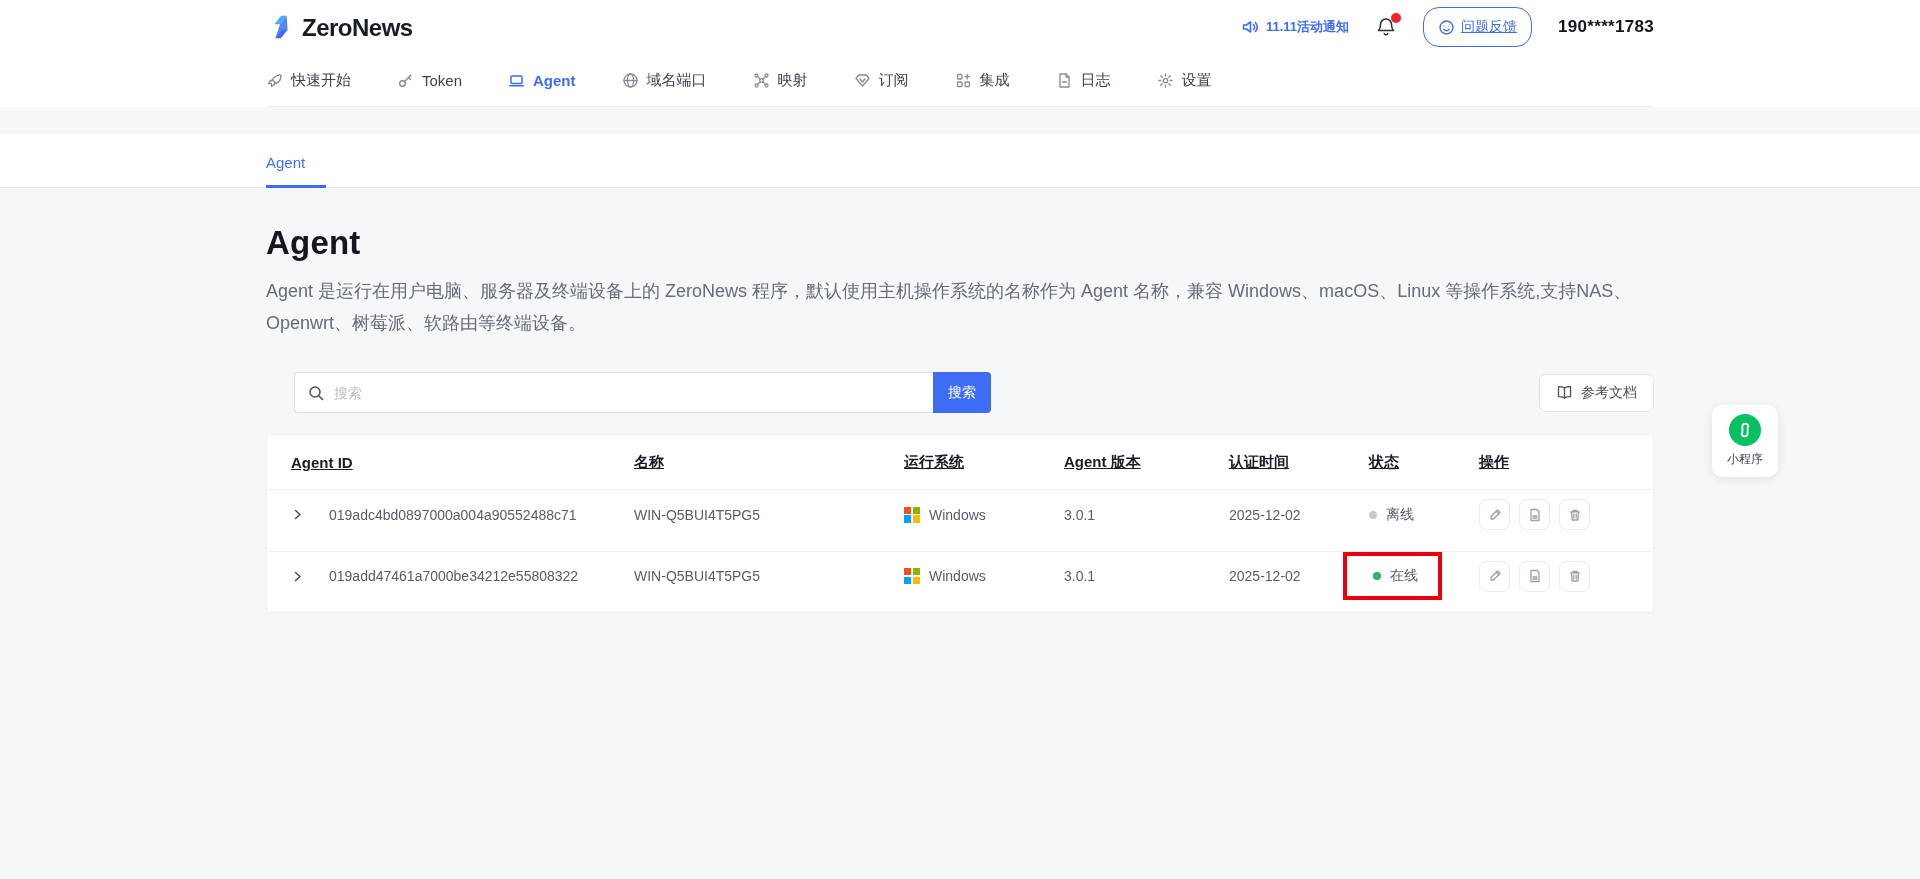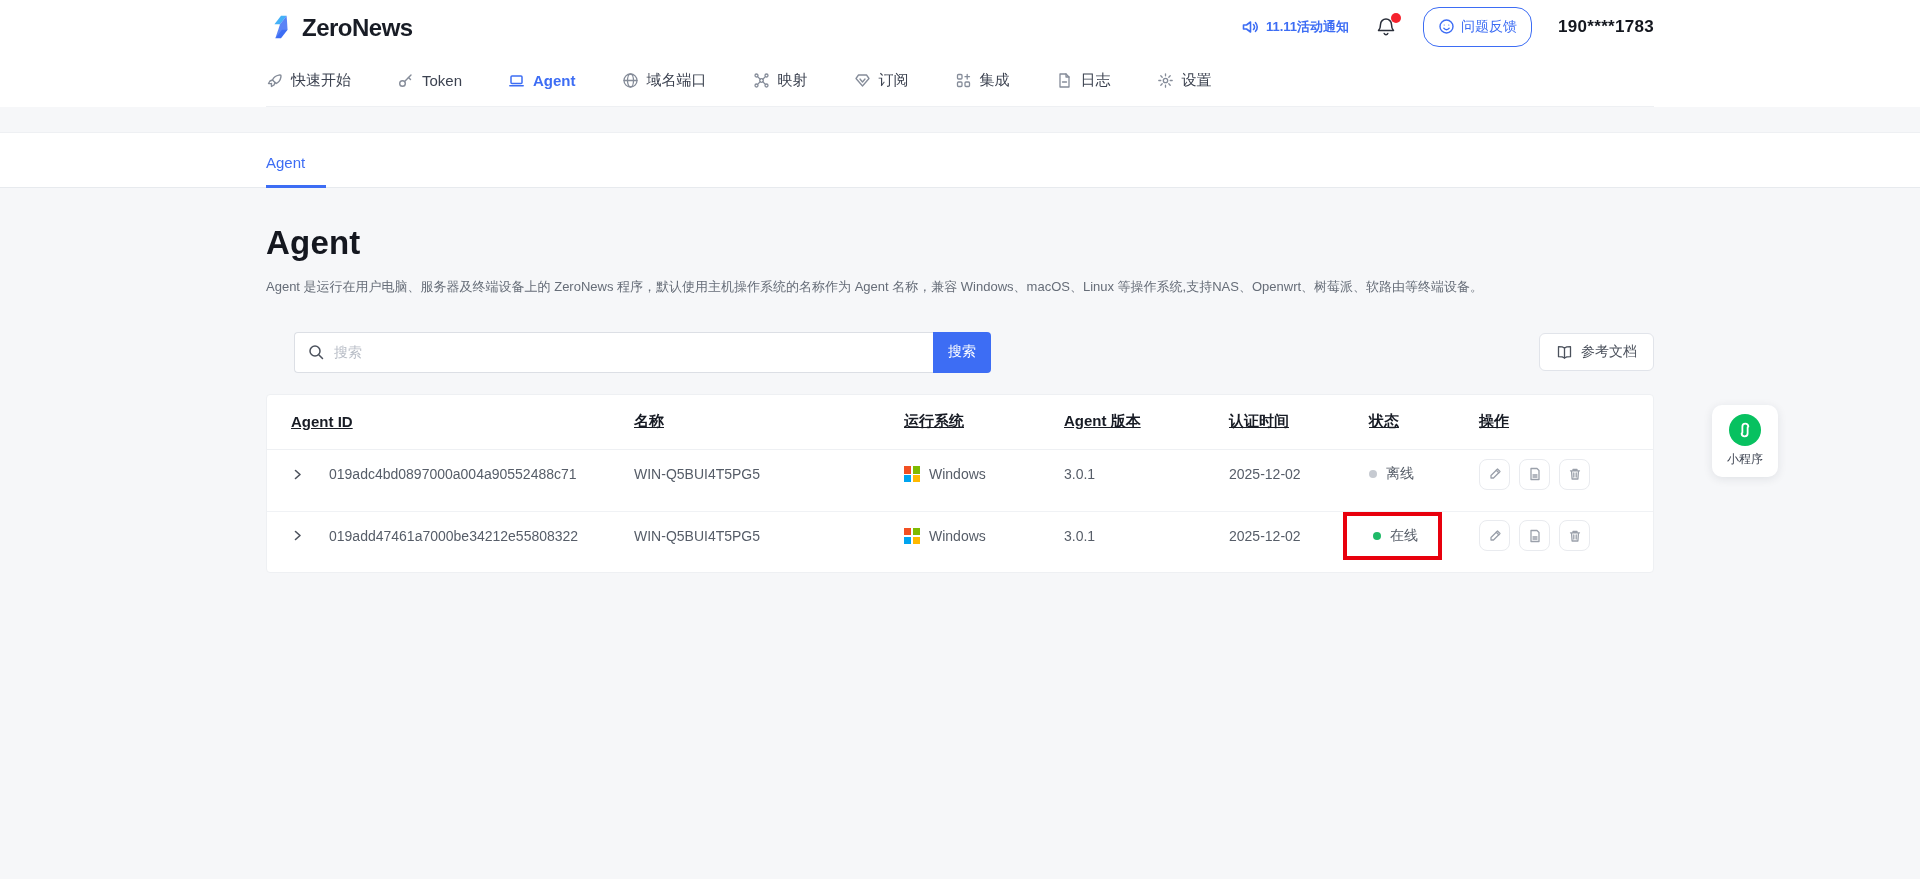--- a/index.html
+++ b/index.html
@@ -15,40 +15,40 @@
 
   
   .topbar { background:#fff; }
   .topbar-row1 { height:54px; display:flex; align-items:center; justify-content:space-between; }
   .logo { display:flex; align-items:flex-end; gap:6px; }
   .logo-text { font-size:24px; font-weight:bold; letter-spacing:-0.5px; color:#181c25; }
   .top-right { display:flex; align-items:center; gap:26px; }
   .notice { display:flex; align-items:center; gap:7px; color:#3d6df4; font-weight:bold; font-size:13px; cursor:pointer; }
   .bell-wrap { position:relative; cursor:pointer; display:flex; }
   .bell-dot { position:absolute; top:-3px; right:-4px; width:10px; height:10px; border-radius:50%; background:#f5222d; }
-  .feedback-btn { display:flex; align-items:flex-start; gap:6px; border:1px solid #3d6df4; color:#3d6df4; border-radius:16px; padding:10px 14px; font-size:14px; background:#fff; cursor:pointer; }
+  .feedback-btn { display:flex; align-items:center; gap:6px; border:1px solid #3d6df4; color:#3d6df4; border-radius:16px; padding:10px 14px; font-size:14px; background:#fff; cursor:pointer;text-decoration:underline; }
   .phone { font-size:17px; font-weight:bold; color:#14171f; letter-spacing:0.3px; }
 
   
   .nav-row { height:53px; display:flex; align-items:center; gap:46px; border-bottom:1px solid #eef0f3; }
   .nav-item { display:flex; align-items:center; gap:8px; font-size:15px; color:#3c4250; cursor:pointer; white-space:nowrap; }
   .nav-item svg { stroke:#858c99; }
   .nav-item.active { color:#3d6df4; font-weight:bold; }
   .nav-item.active svg { stroke:#3d6df4; }
 
   
   .gap { height:25px; }
   .subtab-bar { background:#fff; border-top:1px solid #eef0f3; border-bottom:1px solid #e7eaee; height:56px; }
   .subtab-inner { width:1388px; margin:0 auto; height:100%; display:flex; align-items:flex-end; }
   .subtab { color:#3d6df4; font-size:15px; padding:0 6px 16px 0; position:relative; cursor:pointer; }
   .subtab::after { content:""; position:absolute; left:0; bottom:-1px; width:60px; height:3px; background:#3d6df4; }
 
   
   .page-title { font-size:33px; font-weight:bold; color:#14171f; margin-top:36px; letter-spacing:0.2px; }
-  .page-desc { margin-top:14px; font-size:13px; line-height:1.75; color:#666d78; max-width:1388px; }
+  .page-desc { margin-top:14px; font-size:18px; line-height:1.75; color:#666d78; max-width:1388px; }
 
   .toolbar { margin-top:33px; display:flex; align-items:center; justify-content:space-between;padding-left:28px; }
   .search-group { display:flex; width:697px; height:41px; }
   .search-box { flex:1; display:flex; align-items:center; background:#fff; border:1px solid #dcdfe5; border-right:none; border-radius:4px 0 0 4px; padding:0 12px; gap:9px; }
   .search-box input { border:none; outline:none; flex:1; font-size:14px; color:#333; background:transparent; font-family:"Liberation Sans",sans-serif; }
   .search-box input::placeholder { color:#b9bec7; }
   .search-btn { width:58px; background:#3d6df4; color:#fff; border:none; border-radius:0 4px 4px 0; font-size:14px; cursor:pointer; font-family:"Liberation Sans",sans-serif; }
   .docs-btn { display:flex; align-items:center; gap:8px; background:#fff; border:1px solid #e1e4ea; border-radius:6px; padding:9px 16px; font-size:14px; color:#4b515c; cursor:pointer; }
 
   

